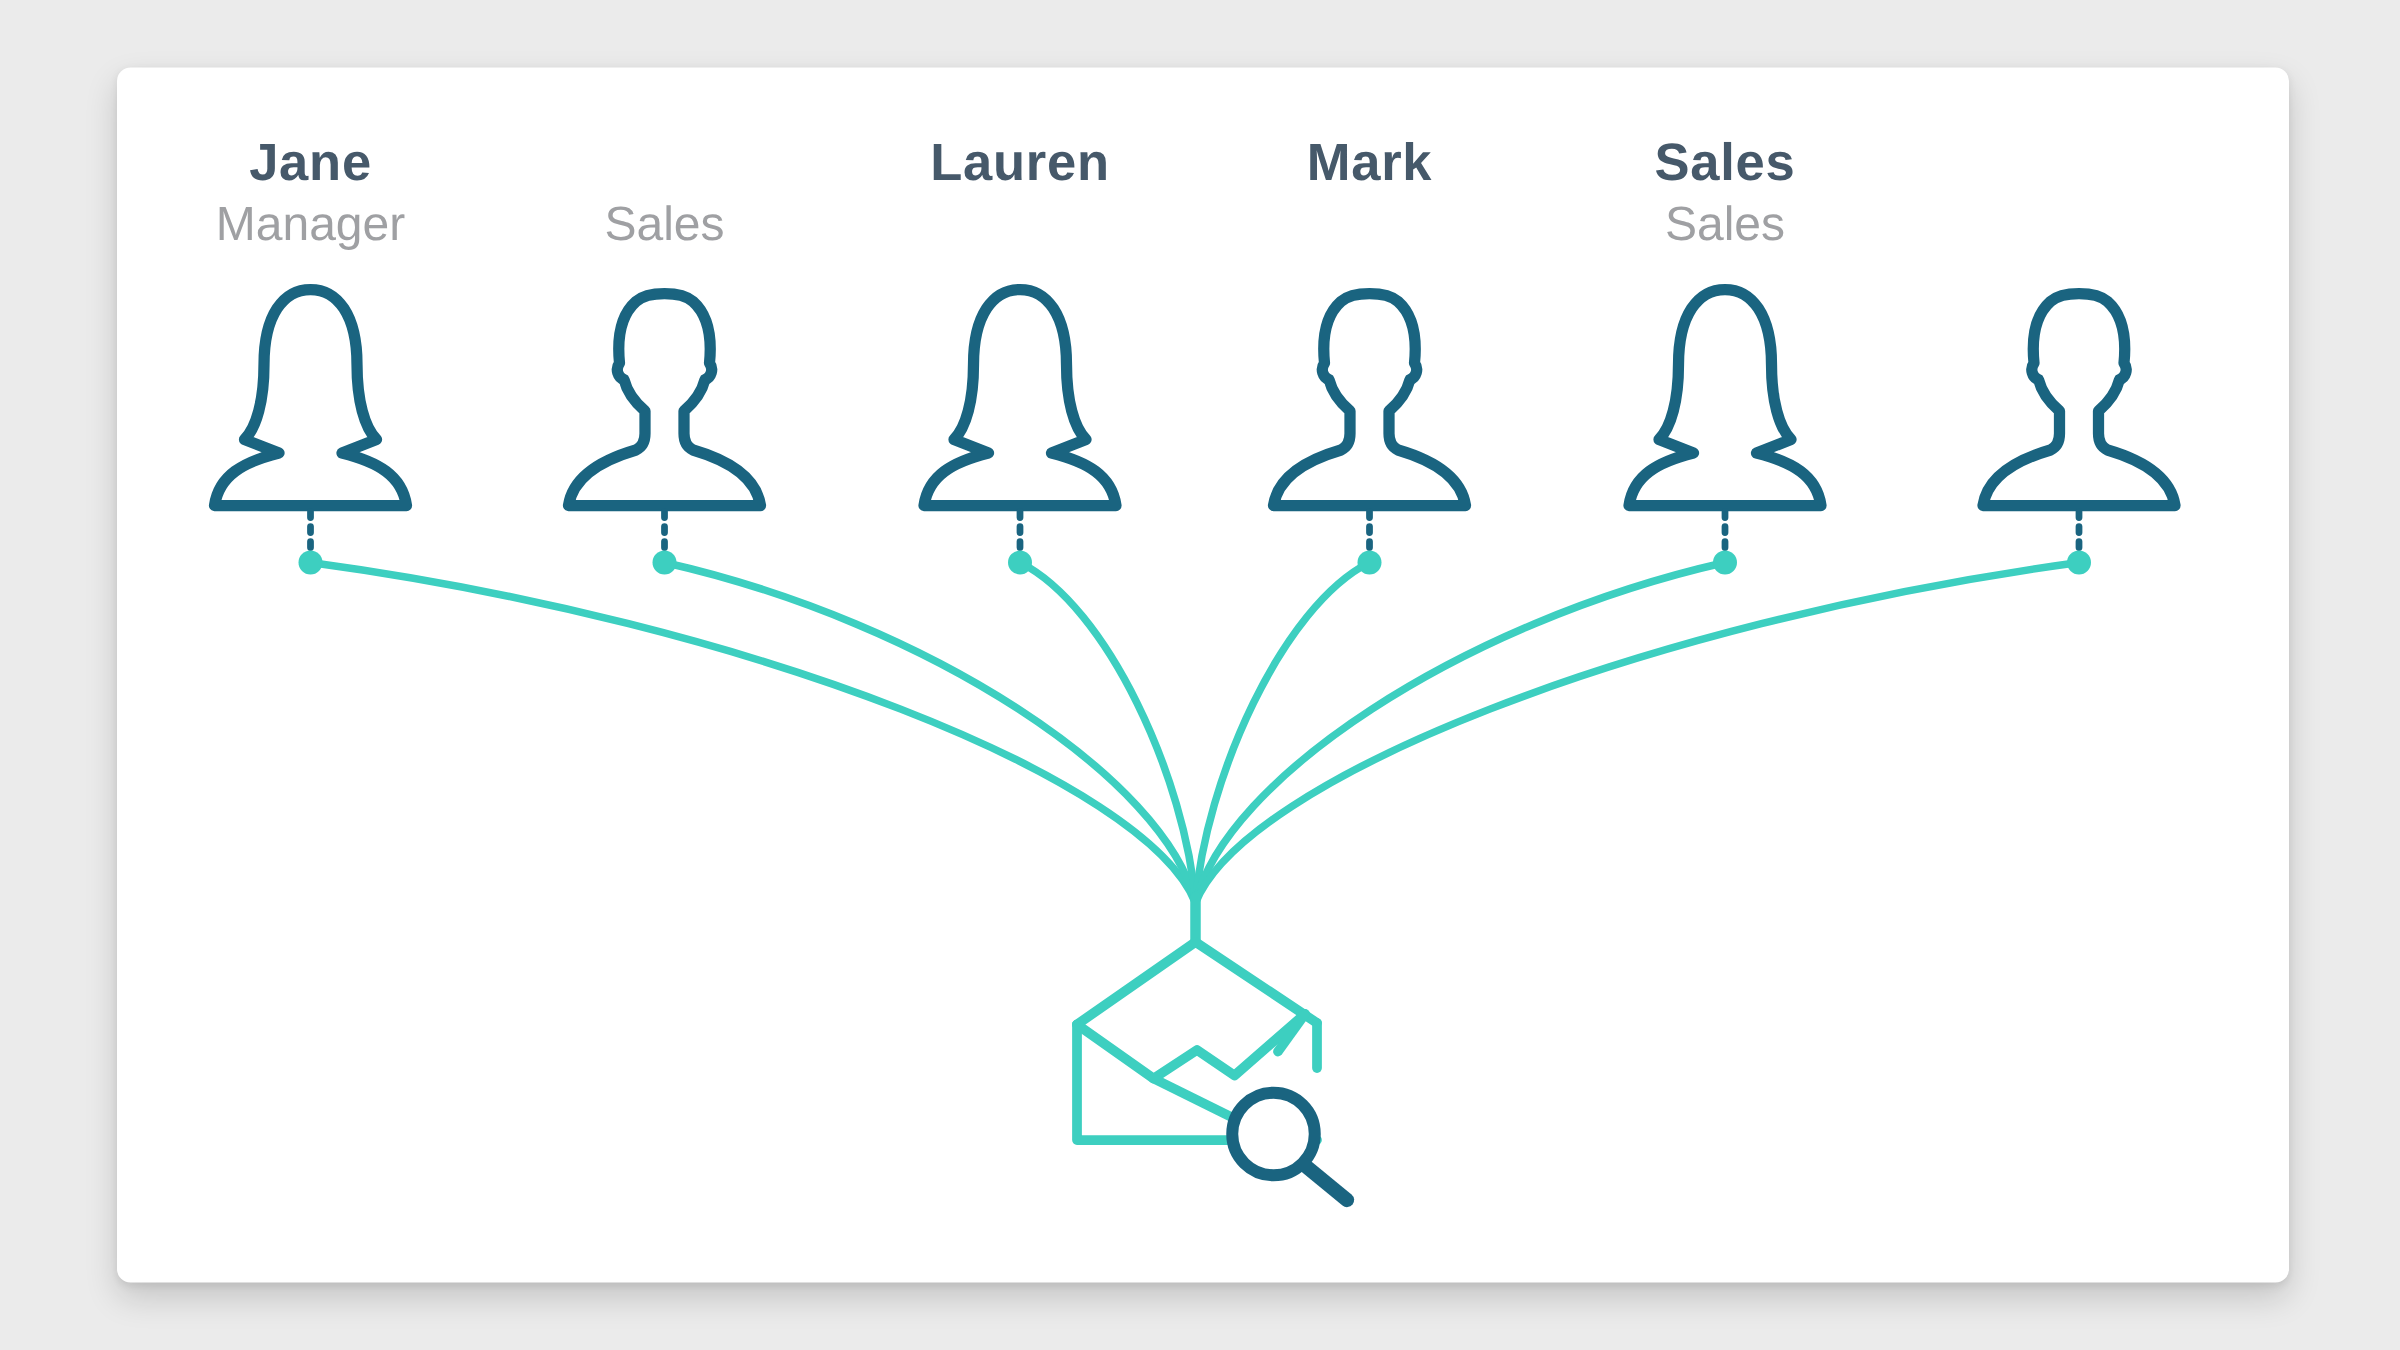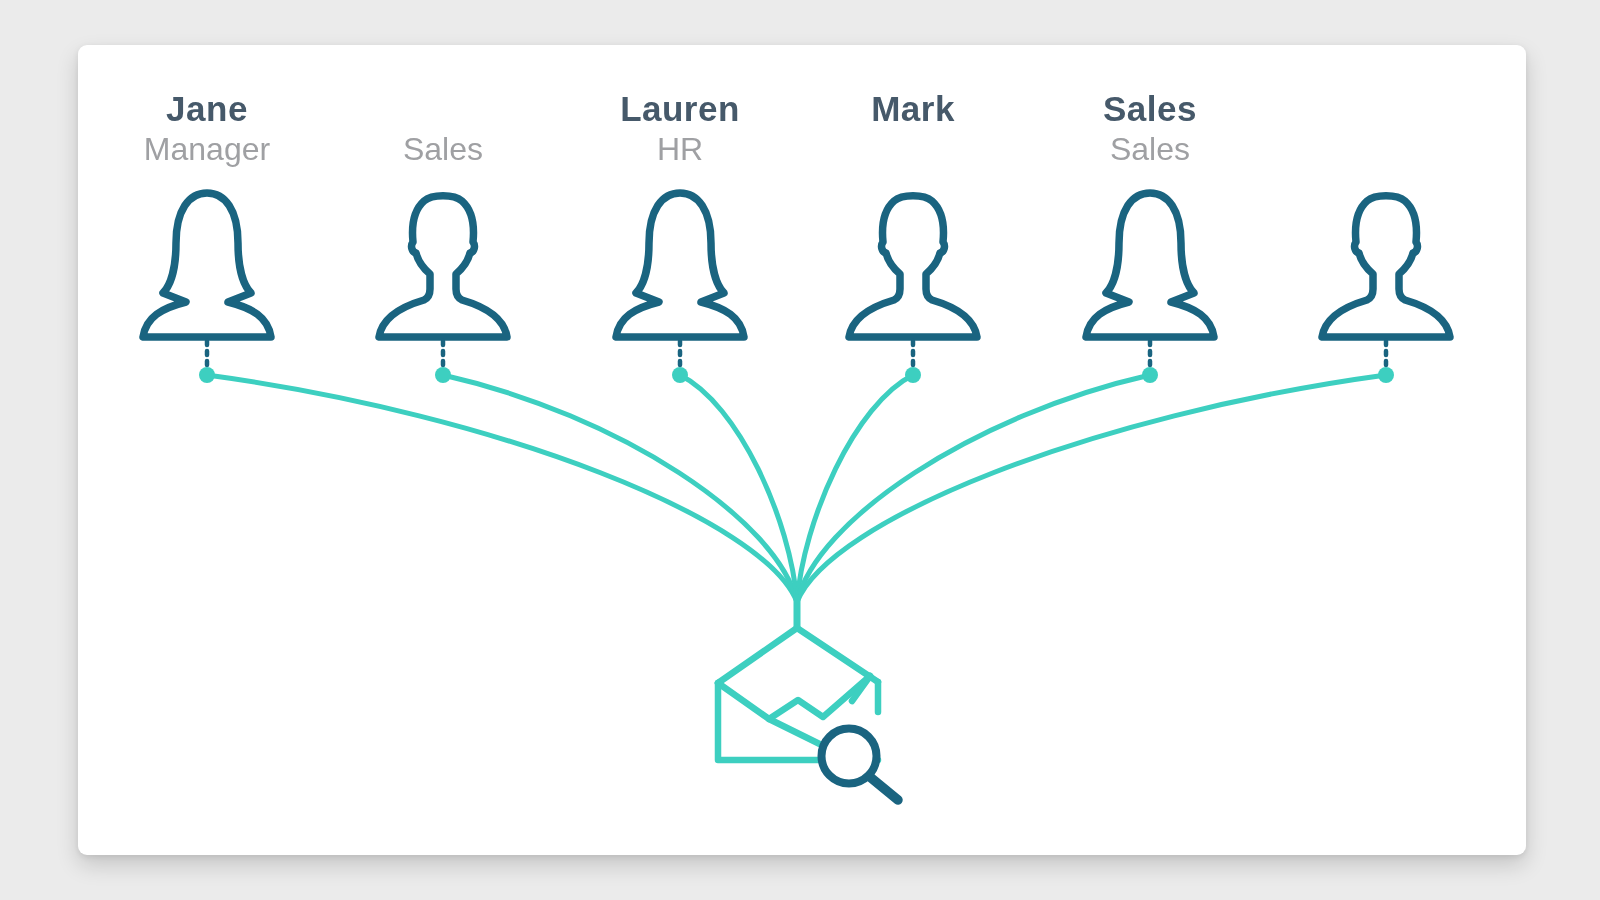--- a/index.html
+++ b/index.html
@@ -122,18 +122,17 @@
           <circle cx="1386" cy="375" r="8" fill="#3dcfc0"></circle>
         </g>
       </g>
   </svg>
 
   <div class="labels" id="labels">
       <div class="person-name" style="left: 87px;">Jane</div>
       <div class="person-role" style="left: 87px;">Manager</div>
       <div class="person-role" style="left: 323px;">Sales</div>
       <div class="person-name" style="left: 560px;">Lauren</div>
-      <div class="person-role" style="left: 560px;">HR</div>
       <div class="person-name" style="left: 793px;">Mark</div>
       <div class="person-name" style="left: 1030px;">Sales</div>
       <div class="person-role" style="left: 1030px;">Sales</div>
     </div>
 </div>
 
 </body></html>

